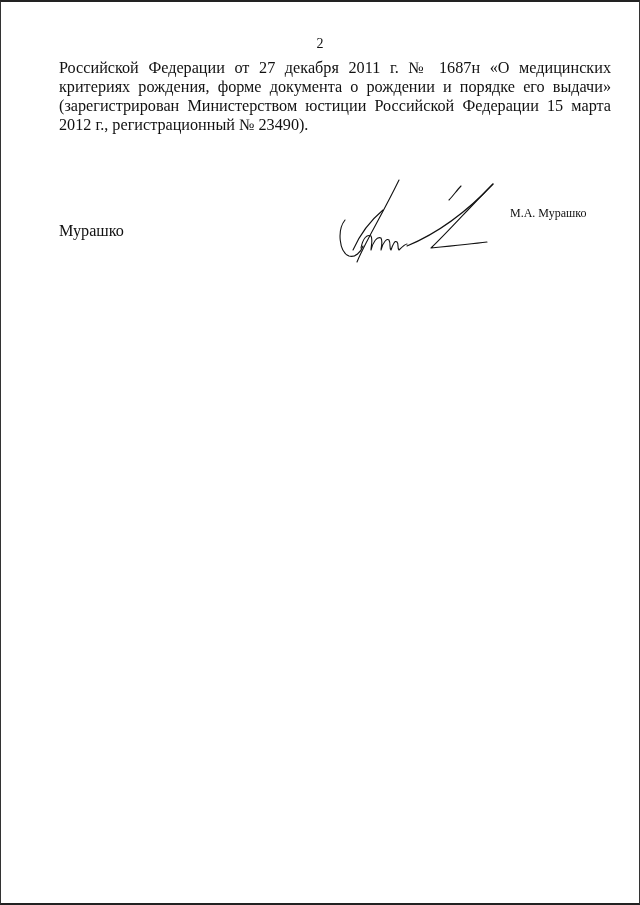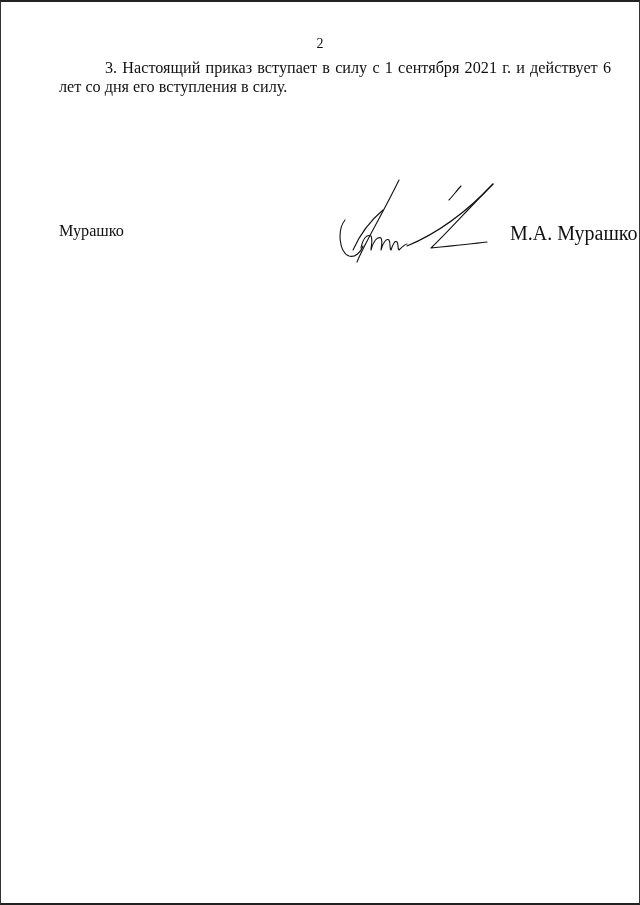--- a/index.html
+++ b/index.html
@@ -18,31 +18,31 @@
     text-align: center; font-size: 14px;
   }
   .body-text {
     position: absolute; left: 58px; top: 57px; width: 552px;
     font-size: 16.2px; line-height: 19px;
   }
   .para { margin: 0; text-align: justify; }
   .para.last-line-left { text-align-last: left; }
   .indent { text-indent: 46px; }
   .sig-title { position: absolute; left: 58px; top: 220px; font-size: 16.2px; }
-  .sig-name { position: absolute; left: 509px; top: 220px; font-size: 20px; font-family: Liberation Serif, serif; }
+  .sig-name { position: absolute; left: 509px; top: 204px; font-size: 12px; font-family: Liberation Serif, serif; }
   .signature { position: absolute; left: 330px; top: 170px; width: 180px; height: 110px; }
 </style>
 </head>
 <body>
 
 <div class="page">
   <div class="page-number">2</div>
 
   <div class="body-text">
-    <p class="para indent last-line-left">3. Настоящий приказ вступает в силу с 1 сентября 2021 г. и действует 6 лет со дня его вступления в силу.</p>
+    <p class="para last-line-left">Российской Федерации от 27 декабря 2011 г. № 1687н «О медицинских критериях рождения, форме документа о рождении и порядке его выдачи» (зарегистрирован Министерством юстиции Российской Федерации 15 марта 2012 г., регистрационный № 23490).</p>
   </div>
 
   <div class="sig-title">Мурашко</div>
 
   <svg class="signature" viewBox="0 0 180 110" fill="none" stroke="#111" stroke-width="1.1" stroke-linecap="round" stroke-linejoin="round">
     <path d="M14 48 C6 58, 8 80, 18 84 C24 86, 30 80, 32 74"></path>
     <path d="M26 90 C34 70, 50 45, 68 8"></path>
     <path d="M22 78 C30 60, 40 48, 52 38"></path>
     <path d="M30 76 C32 66, 36 62, 40 64 C42 68, 40 74, 40 78 C42 70, 46 64, 50 66 C52 70, 50 76, 50 78 C52 70, 56 66, 58 68 C60 72, 58 76, 60 78 C62 72, 64 68, 66 70 C68 72, 66 76, 68 78 C72 74, 74 72, 76 72"></path>
     <path d="M76 74 C100 64, 130 46, 162 12"></path>

